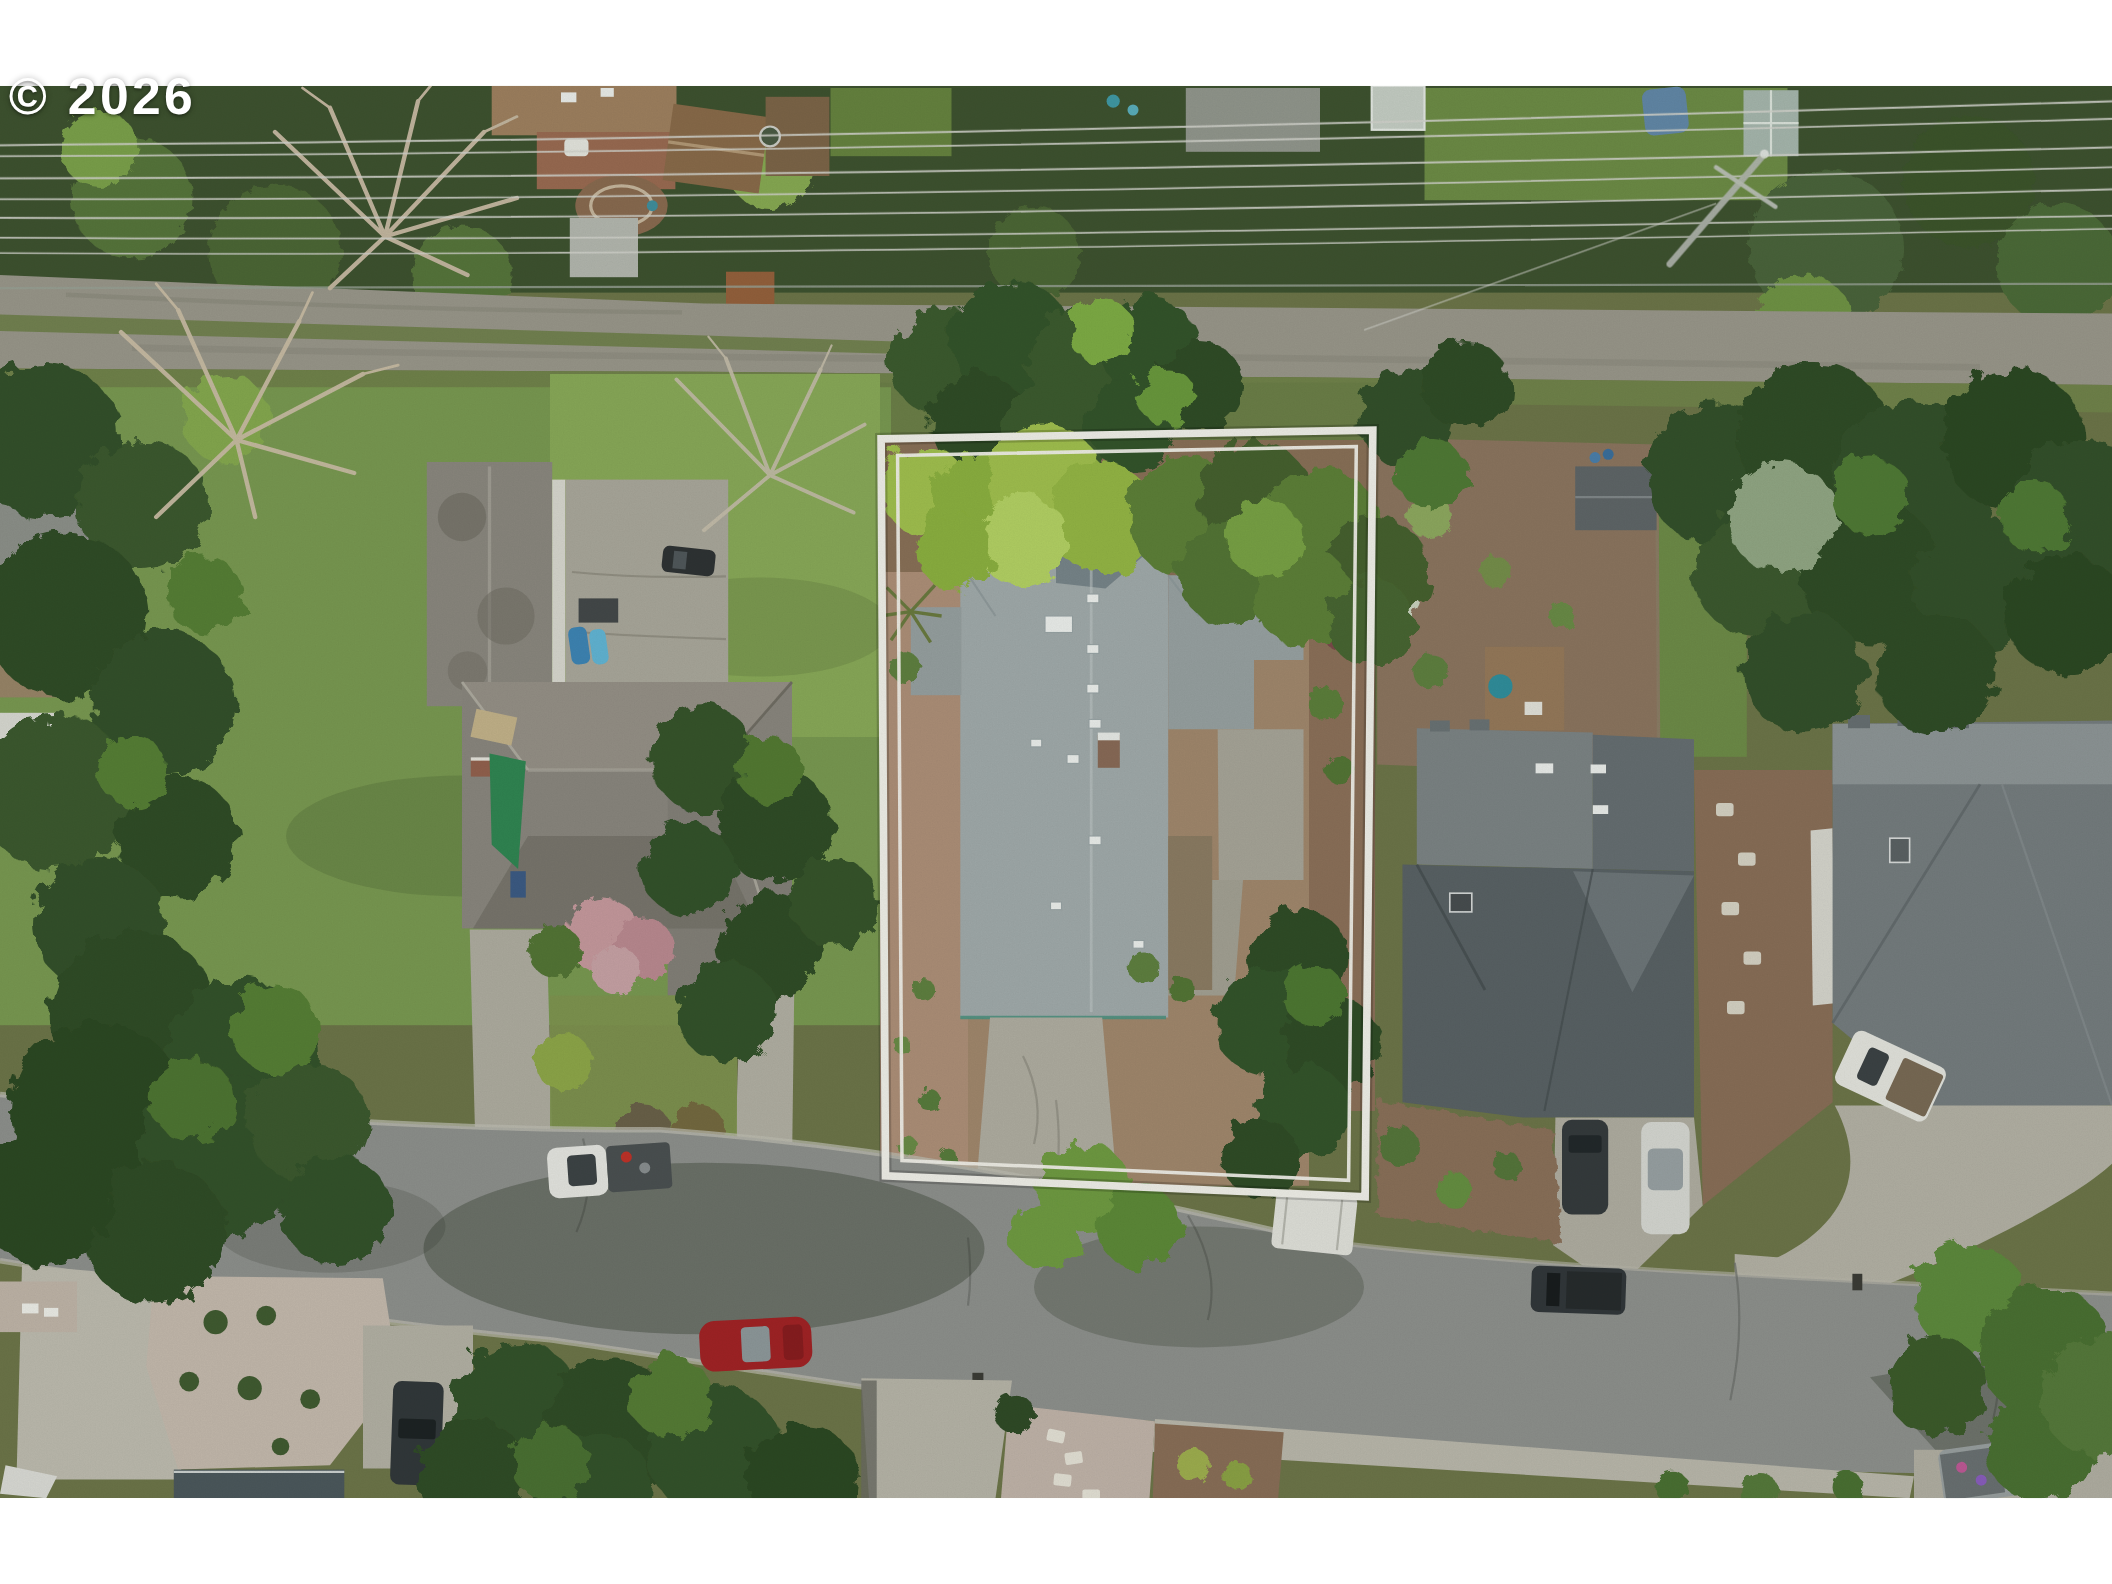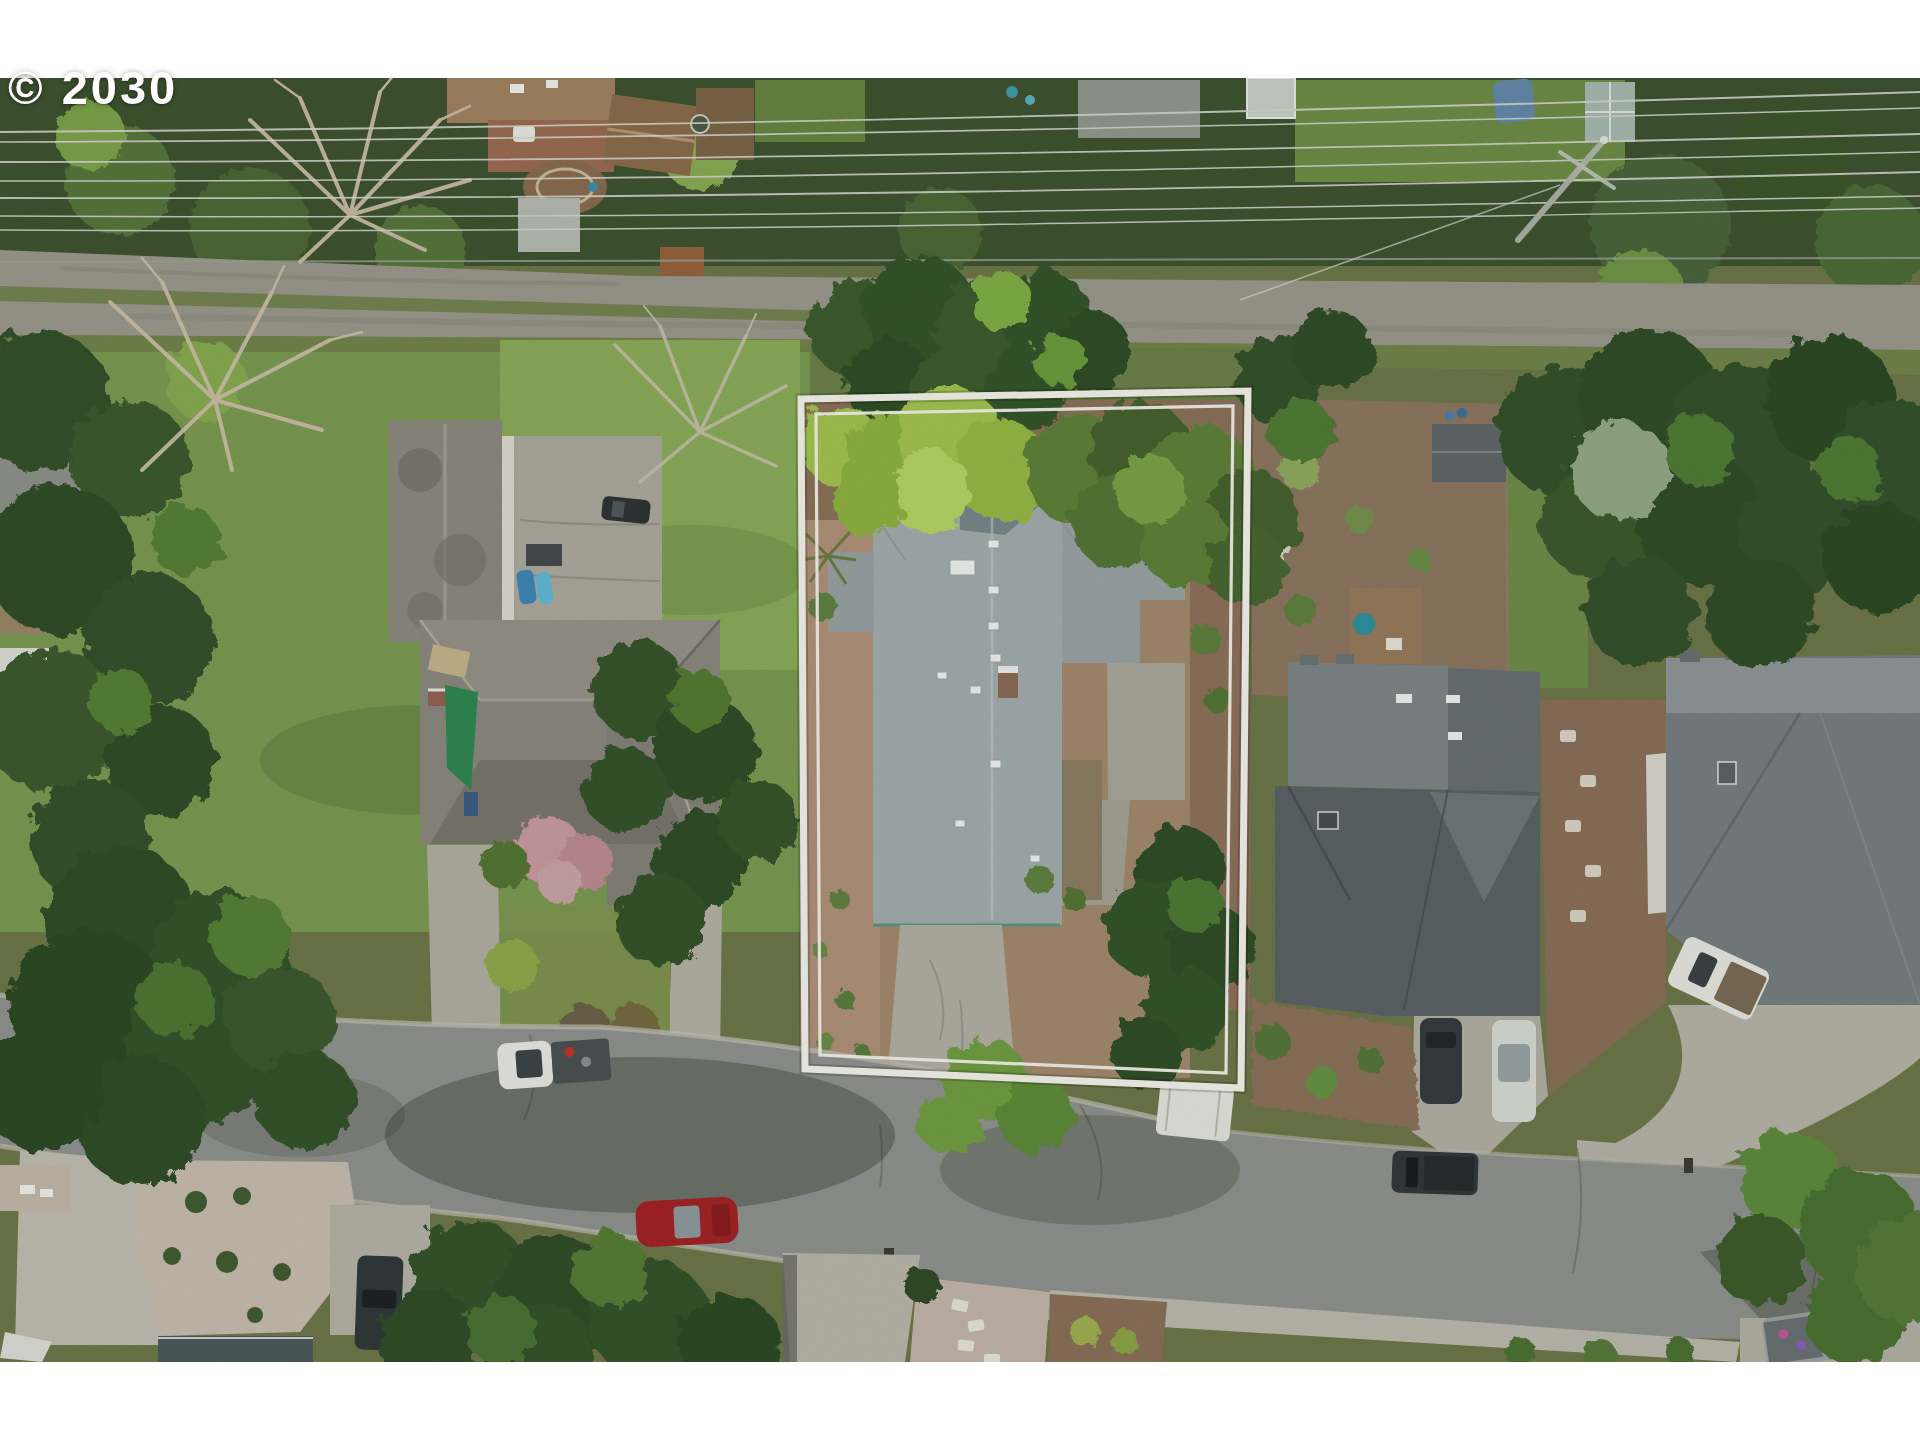--- a/index.html
+++ b/index.html
@@ -559,14 +559,14 @@
     </g>
 
     <rect x="0" y="78" width="1920" height="1284" fill="#55653a" opacity="0.05"></rect>
     <rect x="0" y="78" width="1920" height="1284" filter="url(#grain)" opacity="0.06"></rect>
   </g>
 
   <rect x="0" y="0" width="1920" height="78" fill="var(--page-bg)"></rect>
   <rect x="0" y="1362" width="1920" height="78" fill="var(--page-bg)"></rect>
 </svg>
 
-<div class="watermark">© 2030</div>
+<div class="watermark">© 2026</div>
 </div>
 
 </body></html>

